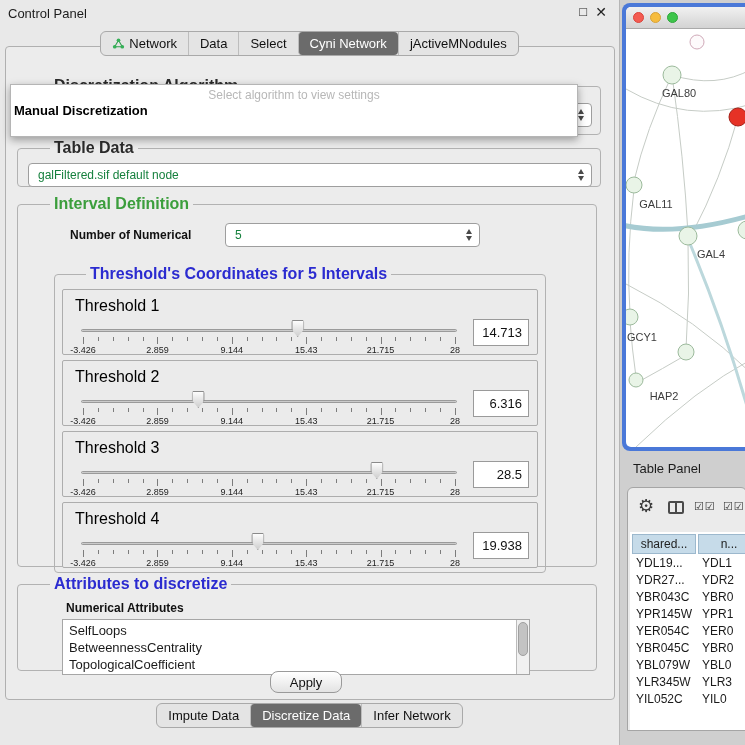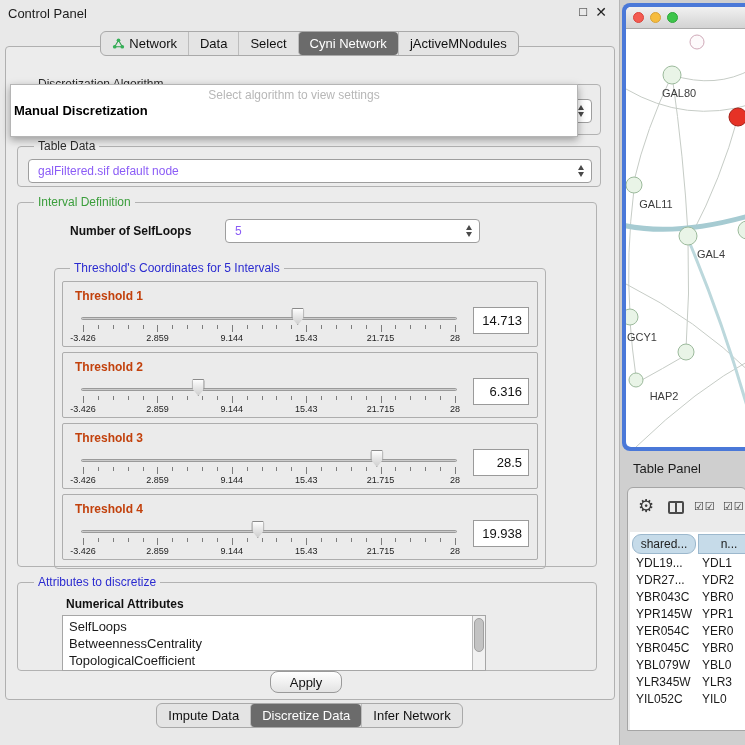--- a/index.html
+++ b/index.html
@@ -27,60 +27,60 @@
   .tabbar.top { top:31px; }
   .tabbar.bottom { top:703px; }
   .seg { display:flex; border:1px solid #a9a9a9; border-radius:6px; background:#e4e4e4; overflow:hidden; }
   .seg-item { display:flex; align-items:center; gap:4px; padding:4px 11px; font-size:13px; color:#111; border-left:1px solid #bdbdbd; cursor:default; white-space:nowrap; }
   .seg-item:first-child { border-left:none; }
   .seg-item.selected { background:var(--selected-tab-bg); color:#fff; border-radius:4px; }
   .tab-icon { width:13px; height:13px; }
 
   
   fieldset { position:absolute; border:1px solid #b2b2b2; border-radius:4px; margin:0; padding:4px 8px; }
-  legend { font-size:12px; padding:0 4px; margin-left:8px; color:#2b2b2b; white-space:nowrap; }
+  legend { font-size:16px; padding:0 4px; margin-left:24px; color:#2b2b2b; white-space:nowrap;font-weight:bold; }
   legend.green { color:var(--accent-green); }
   legend.blue { color:var(--accent-blue); }
 
   #algo-group { left:11px; top:30px; width:580px; height:58px; }
   #algo-combo { margin-top:4px; width:566px; }
   #td-group { left:11px; top:92px; width:580px; height:48px; }
   #td-combo { margin-top:2px; width:564px; margin-left:2px; }
   #interval-group { left:11px; top:148px; width:580px; height:372px; }
   #attr-group { left:11px; top:528px; width:580px; height:96px; }
 
   
-  .combo { position:relative; background:#fff; border:1px solid #9e9e9e; border-radius:4px; height:24px; font-size:12px; display:flex; align-items:center; padding:0 24px 0 9px; color:#8b5cf6; }
+  .combo { position:relative; background:#fff; border:1px solid #9e9e9e; border-radius:4px; height:24px; font-size:12px; display:flex; align-items:center; padding:0 24px 0 9px; color:#15803d; }
   .stepper { position:absolute; right:3px; top:3px; bottom:3px; width:15px; display:flex; flex-direction:column; align-items:center; justify-content:center; gap:2px; }
   .arrow-up { width:0; height:0; border-left:3.5px solid transparent; border-right:3.5px solid transparent; border-bottom:5px solid #4a4a4a; }
   .arrow-down { width:0; height:0; border-left:3.5px solid transparent; border-right:3.5px solid transparent; border-top:5px solid #4a4a4a; }
 
   .num-row { display:flex; align-items:center; margin:6px 0 0 44px; }
   .num-label { font-size:12px; font-weight:bold; color:#111; width:155px; }
   .num-combo { width:255px; }
 
   #thresholds-group { left:36px; top:52px; width:492px; height:308px; padding:6px 7px 4px 7px; }
   .th-panel { position:relative; border:1px solid #adadad; border-radius:2px; background:#ebebeb; height:66px; margin-bottom:5px; }
-  .th-title { font-weight:bold; font-size:12px; margin:7px 0 2px 12px; color:#c2410c; }
+  .th-title { font-weight:normal; font-size:16px; margin:7px 0 2px 12px; color:#000000; }
   .th-row { display:flex; padding:0 8px 0 14px; align-items:flex-start; }
   .slider { position:relative; height:38px; flex:1; }
   .tickwrap { position:absolute; left:6px; right:6px; top:0; height:100%; }
   .track { position:absolute; left:-2px; right:-2px; top:12px; height:3px; background:#cbcbcb; border:1px solid #9a9a9a; border-radius:2px; }
   .tick { position:absolute; top:20px; width:1px; background:#7c7c7c; }
   .tick.minor { height:4px; }
   .tick.major { height:7px; }
   .scale-label { position:absolute; top:28px; transform:translateX(-50%); font-size:9px; color:#222; white-space:nowrap; }
   .thumb { position:absolute; top:3px; width:13px; height:17px; transform:translateX(-50%);
            background:linear-gradient(#fdfdfd,#cfcfcf); border:1px solid #8a8a8a;
            clip-path:polygon(10% 0,90% 0,100% 12%,100% 55%,50% 100%,0 55%,0 12%); }
   .valbox { width:56px; height:27px; background:#fff; border:1px solid #9a9a9a; font-size:13px; text-align:right; padding:0 6px; line-height:25px; margin-left:12px; margin-top:2px; color:#111; }
 
   
   .attr-label { font-size:12px; font-weight:bold; margin:4px 0 4px 40px; color:#111; }
-  .listbox { position:relative; margin-left:36px; width:424px; height:56px; background:#fff; border:1px solid #a6a6a6; overflow:hidden; }
+  .listbox { position:relative; margin-left:36px; width:468px; height:56px; background:#fff; border:1px solid #a6a6a6; overflow:hidden; }
   .listbox ul { list-style:none; padding:2px 0 0 6px; }
   .listbox li { font-size:13px; line-height:17px; color:#1a1a1a; white-space:nowrap; }
   .vscroll { position:absolute; right:0; top:0; bottom:0; width:13px; background:#f1f1f1; border-left:1px solid #bbb; }
   .vscroll .thumb-bar { position:absolute; left:1px; right:1px; top:2px; height:34px; background:#c3c3c3; border:1px solid #a0a0a0; border-radius:5px; }
 
   .apply-btn { position:absolute; left:264px; top:624px; width:72px; height:22px; border:1px solid #9a9a9a; border-radius:8px;
                background:linear-gradient(#ffffff,#e3e3e3); font-size:13px; color:#111; font-family:inherit; }
 
   
   .popup { position:absolute; left:10px; top:84px; width:568px; height:53px; background:#fff; border:1px solid #b5b5b5;
@@ -112,21 +112,21 @@
   .gear { position:absolute; left:10px; top:9px; font-size:18px; color:#3a3a3a; line-height:1; }
   .col-icon { position:absolute; left:40px; top:13px; width:16px; height:13px; border:2px solid #4a4a4a; border-radius:2px; }
   .col-icon::before { content:''; position:absolute; left:5px; top:0; bottom:0; width:2px; background:#4a4a4a; }
   .check-pair { position:absolute; top:12px; font-size:11px; color:#333; letter-spacing:1px; }
   .check-pair.p1 { left:66px; }
   .check-pair.p2 { left:95px; }
   .tp-body { position:absolute; left:2px; top:44px; right:0; bottom:0; background:#fff; }
   .tp-head { position:absolute; left:0; top:2px; height:20px; width:200px; }
   .hd { position:absolute; top:0; height:20px; background:var(--header-blue); border:1px solid #9cb8cd; font-size:12px; color:#222;
         display:flex; align-items:center; justify-content:center; }
-  .hd.c0 { left:2px; width:64px;border-radius:9px; }
+  .hd.c0 { left:2px; width:64px; }
   .hd.c1 { left:68px; width:62px; }
   .tp-rows { position:absolute; left:0; top:24px; right:0; bottom:0; overflow:hidden; }
   .tp-row { position:relative; height:17px; }
   .tp-cell { position:absolute; font-size:12px; color:#1a1a1a; white-space:nowrap; }
   .tp-cell.c0 { left:6px; }
   .tp-cell.c1 { left:72px; }
 </style>
 </head>
 <body>
 
@@ -158,21 +158,21 @@
           <span class="stepper">
               <span class="arrow-up"></span>
               <span class="arrow-down"></span>
             </span>
         </div>
       </fieldset>
 
       <fieldset id="interval-group">
         <legend class="green">Interval Definition</legend>
         <div class="num-row">
-          <span class="num-label">Number of SelfLoops</span>
+          <span class="num-label">Number of Numerical</span>
           <div class="combo num-combo">
             <span>5</span>
             <span class="stepper">
                 <span class="arrow-up"></span>
                 <span class="arrow-down"></span>
               </span>
           </div>
         </div>
         <fieldset id="thresholds-group">
           <legend class="blue">Threshold's Coordinates for 5 Intervals</legend>

